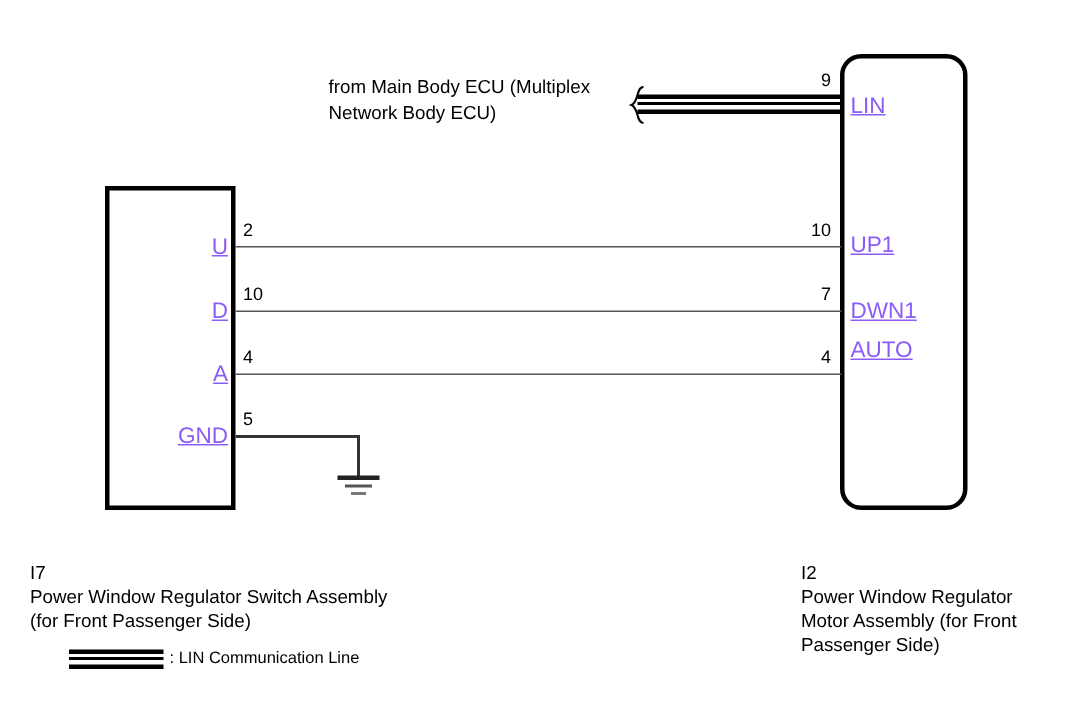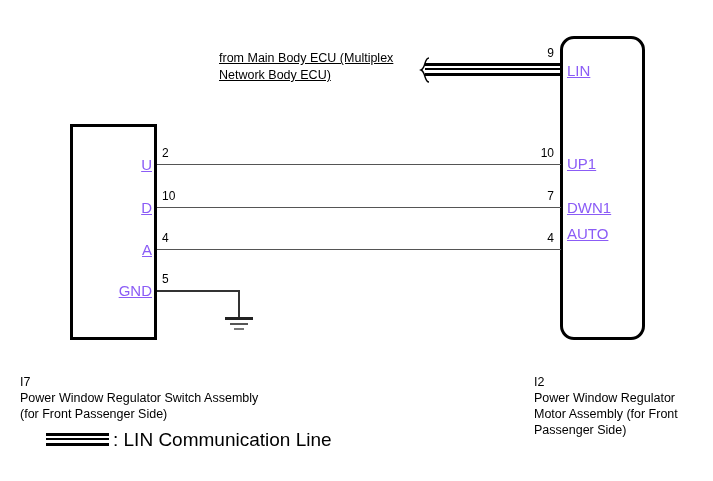--- a/index.html
+++ b/index.html
@@ -87,21 +87,20 @@
     text-decoration: underline;
   }
   .pin-name.right-align { text-align: right; }
 
   .src-label {
     left: 219px; top: 50px;
     font-size: 12.5px;
     line-height: 17px;
     width: 215px;
     color: #000;
-    text-decoration: underline;
   }
 
   .caption {
     font-size: 12.5px;
     line-height: 16px;
     color: #000;
     white-space: pre-line;
     margin-top: 31px;
   }
   .caption-left { left: 20px; top: 343px; width: 330px; }
@@ -110,21 +109,21 @@
   
   .legend-sym {
     left: 46px; top: 433px;
     width: 63px; height: 13px;
   }
   .legend-sym .lin-bar.b1 { top: 0px; }
   .legend-sym .lin-bar.b2 { top: 5px; height: 2px; }
   .legend-sym .lin-bar.b3 { top: 10px; }
   .legend-text {
     left: 113px; top: 432px;
-    font-size: 19px;
+    font-size: 11px;
     line-height: 15px;
     white-space: nowrap;
     color: #000;
   }
 </style>
 </head>
 <body>
 
 <div id="diagram">
 

